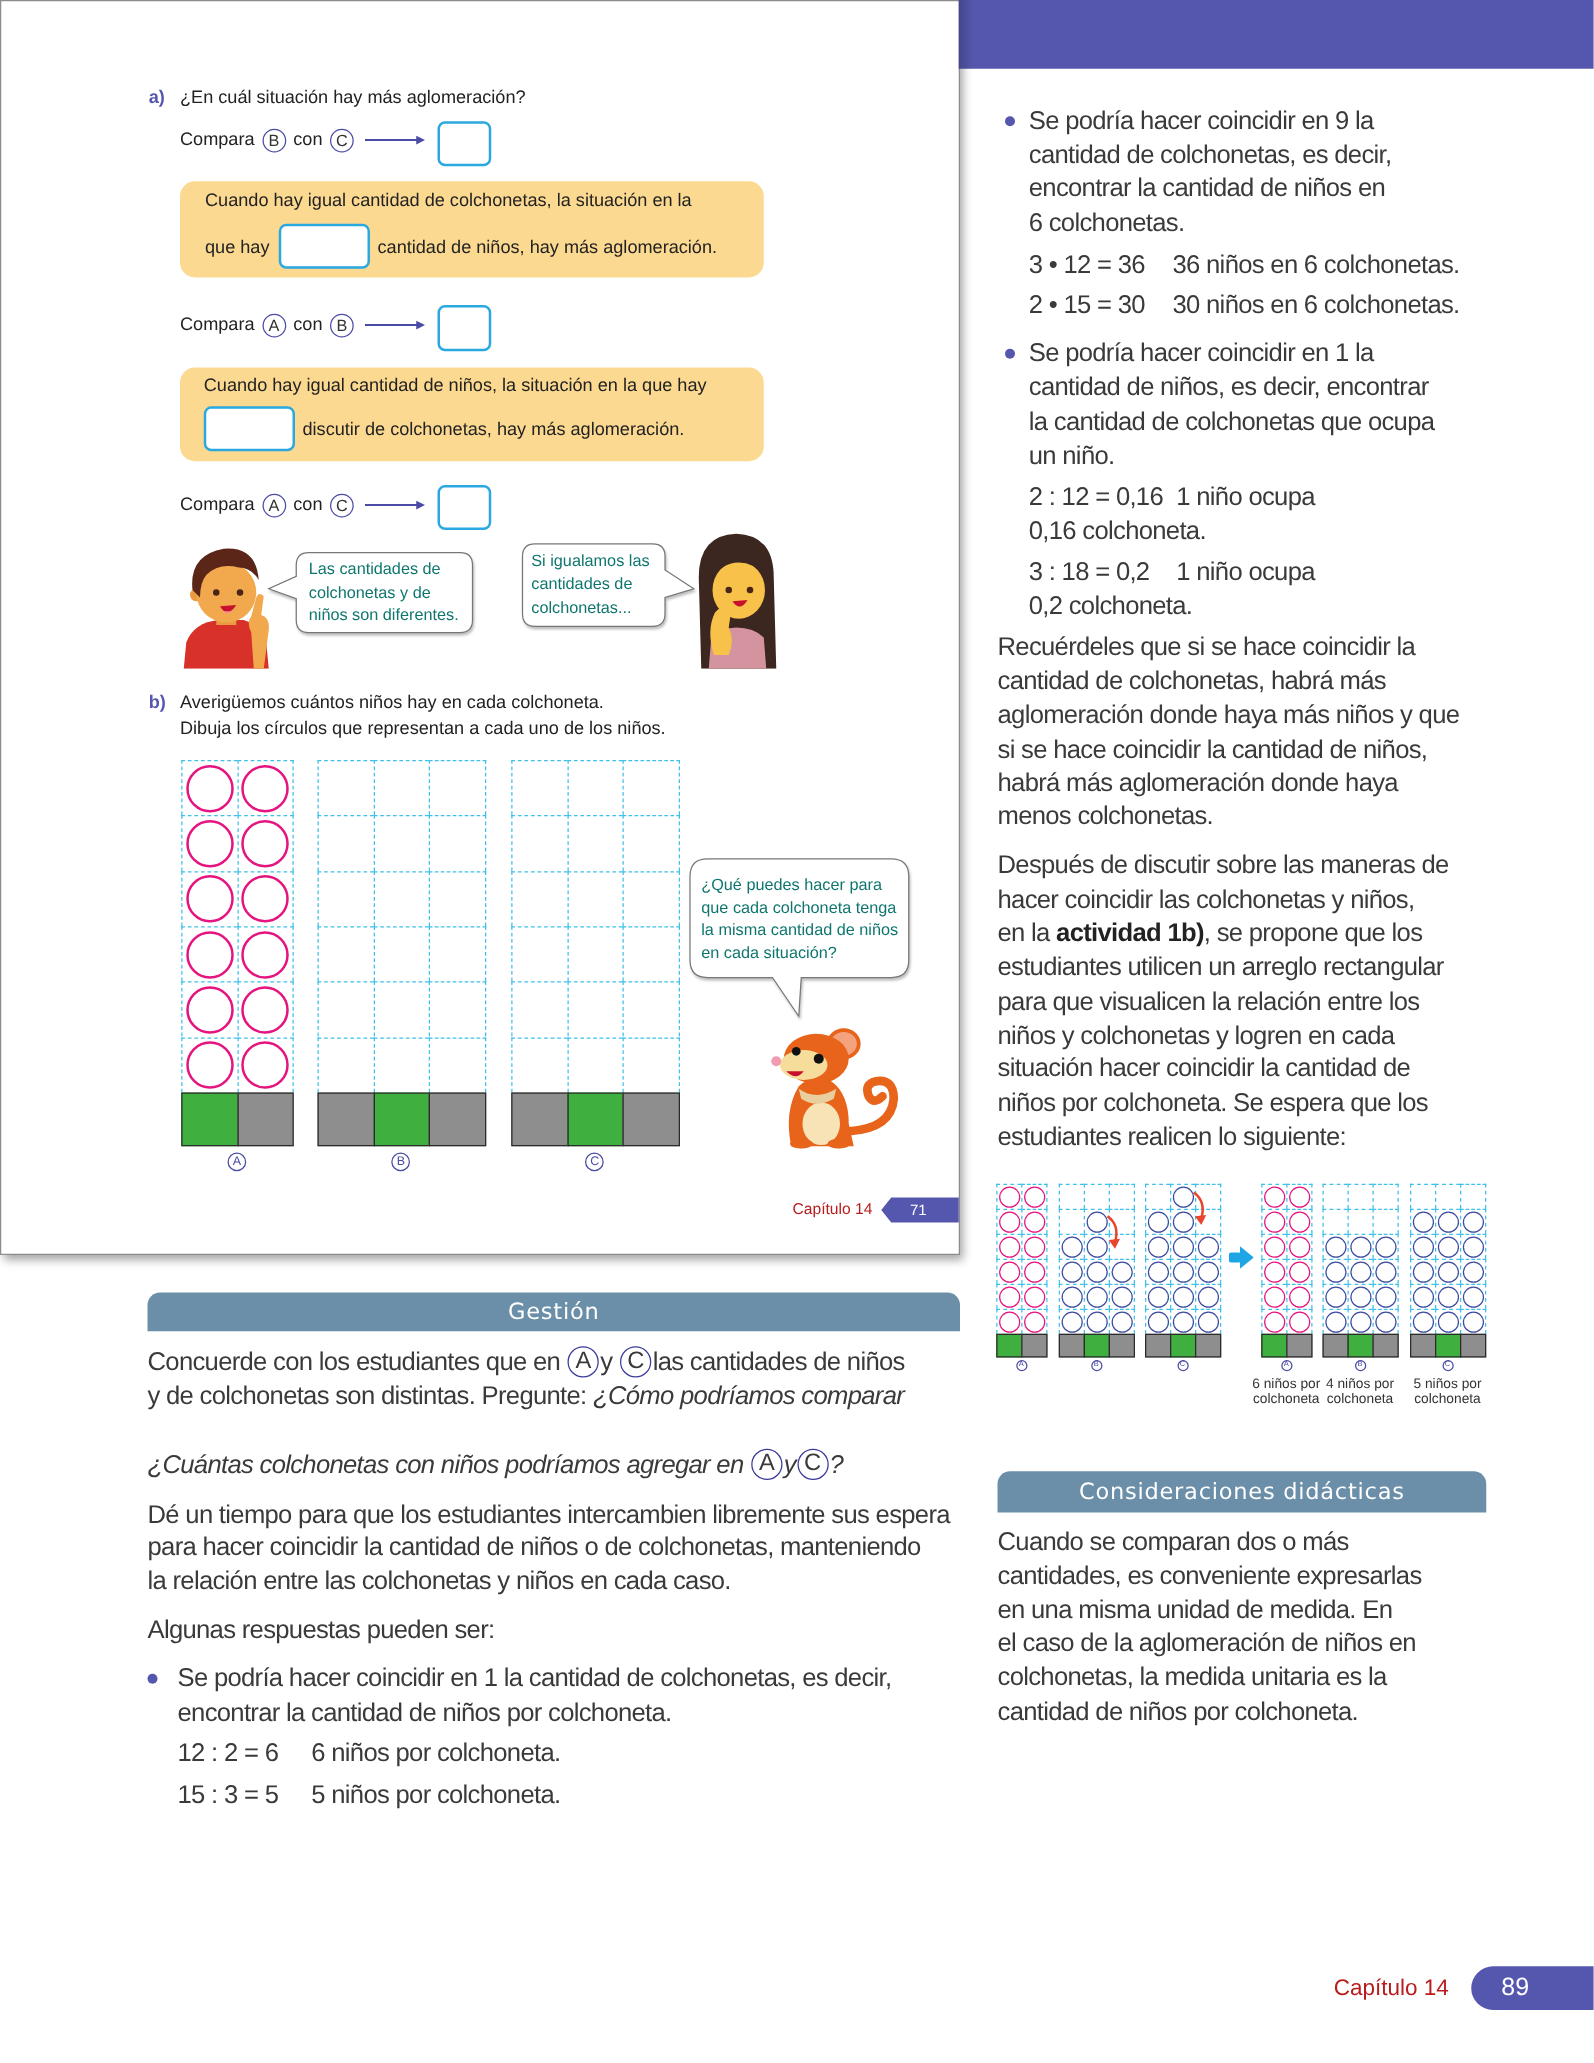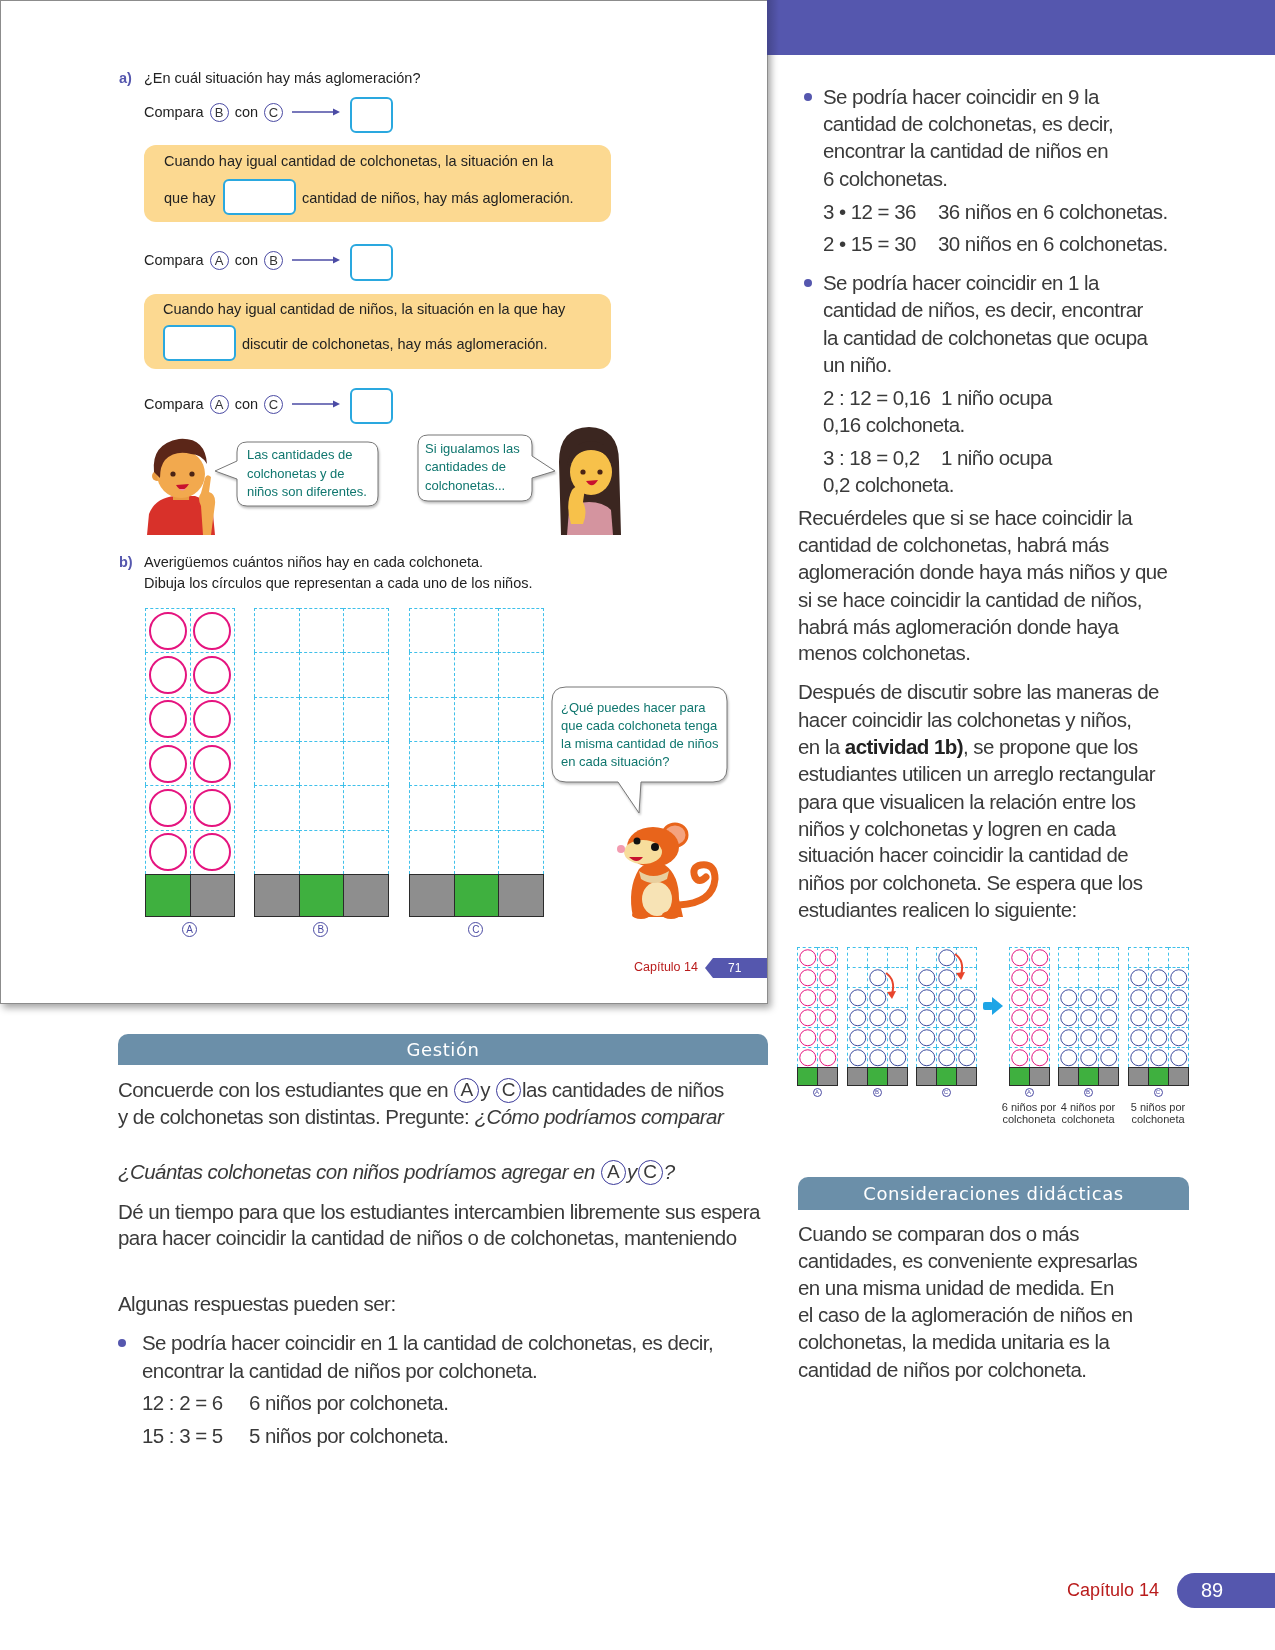--- a/index.html
+++ b/index.html
@@ -264,20 +264,21 @@
     <span class="clg">A</span><span>y</span>
     <span class="clg">C</span><span>las cantidades de niños</span>
   </div>
   <div class="tl it" style="left:118px;top:1160px">
     <span>¿Cuántas colchonetas con niños podríamos agregar en</span>
     <span class="clg">A</span><span>y</span><span class="clg">C</span><span>?</span>
   </div>
 
   <div class="tl" style="left:118px;top:1200px">Dé un tiempo para que los estudiantes intercambien libremente sus espera</div>
   <div class="tl" style="left:118px;top:1226px">para hacer coincidir la cantidad de niños o de colchonetas, manteniendo</div>
+  <div class="tl" style="left:118px;top:1253px">la relación entre las colchonetas y niños en cada caso.</div>
 
   <div class="tl" style="left:118px;top:1292px">Algunas respuestas pueden ser:</div>
 
   <div class="dot" style="left:118px;top:1339px"></div>
   <div class="tl" style="left:142px;top:1331px">Se podría hacer coincidir en 1 la cantidad de colchonetas, es decir,</div>
   <div class="tl" style="left:142px;top:1359px">encontrar la cantidad de niños por colchoneta.</div>
   <div class="tl" style="left:142px;top:1391px">12 : 2 = 6</div>
   <div class="tl" style="left:249px;top:1391px">6 niños por colchoneta.</div>
   <div class="tl" style="left:142px;top:1424px">15 : 3 = 5</div>
   <div class="tl" style="left:249px;top:1424px">5 niños por colchoneta.</div>

